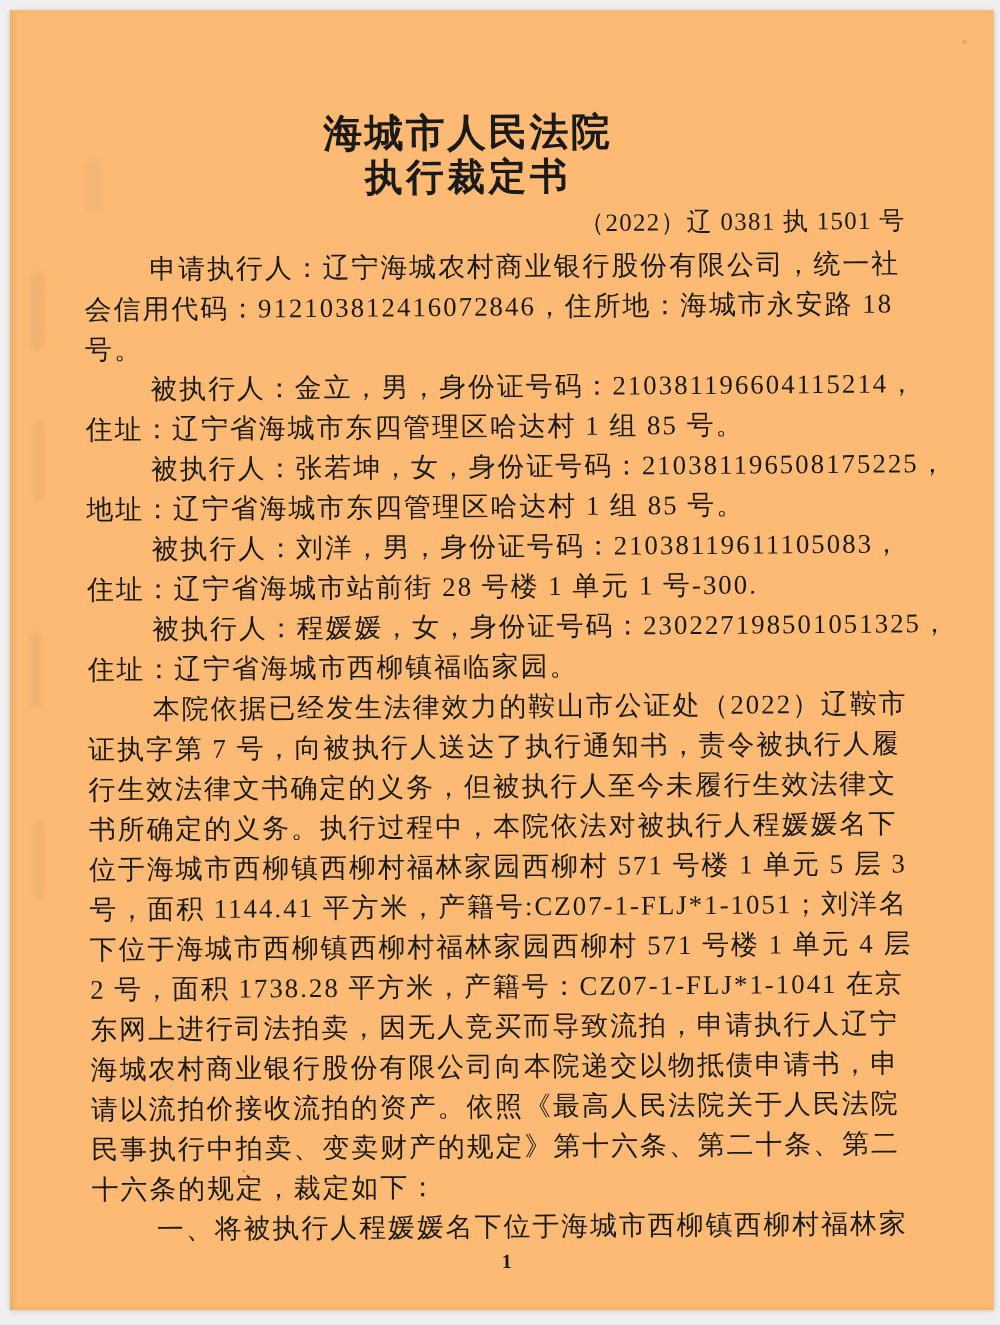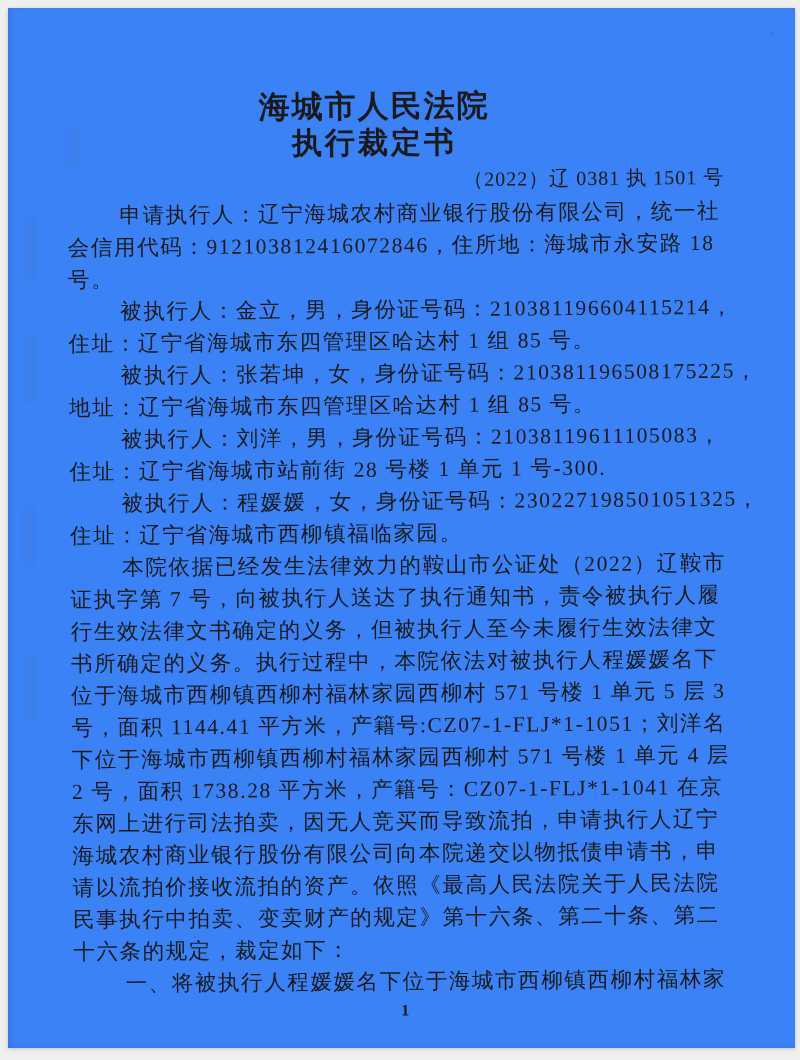--- a/index.html
+++ b/index.html
@@ -13,21 +13,21 @@
     overflow: hidden;
     position: relative;
     font-family: "Liberation Serif", "DejaVu Serif", serif;
   }
   .page {
     position: absolute;
     left: 8px;
     top: 8px;
     width: 787px;
     height: 1040px;
-    background: #3b82f6;
+    background: #fdba74;
     box-shadow: 0 1px 4px rgba(0,0,0,0.18), inset 5px 0 8px -5px rgba(0,0,0,0.14), inset 0 -4px 8px -5px rgba(0,0,0,0.08);
     overflow: hidden;
   }
   .tilt {
     position: absolute;
     inset: 0;
     transform: rotate(-0.45deg);
     transform-origin: 40% 50%;
     color: #1a1a1a;
   }

